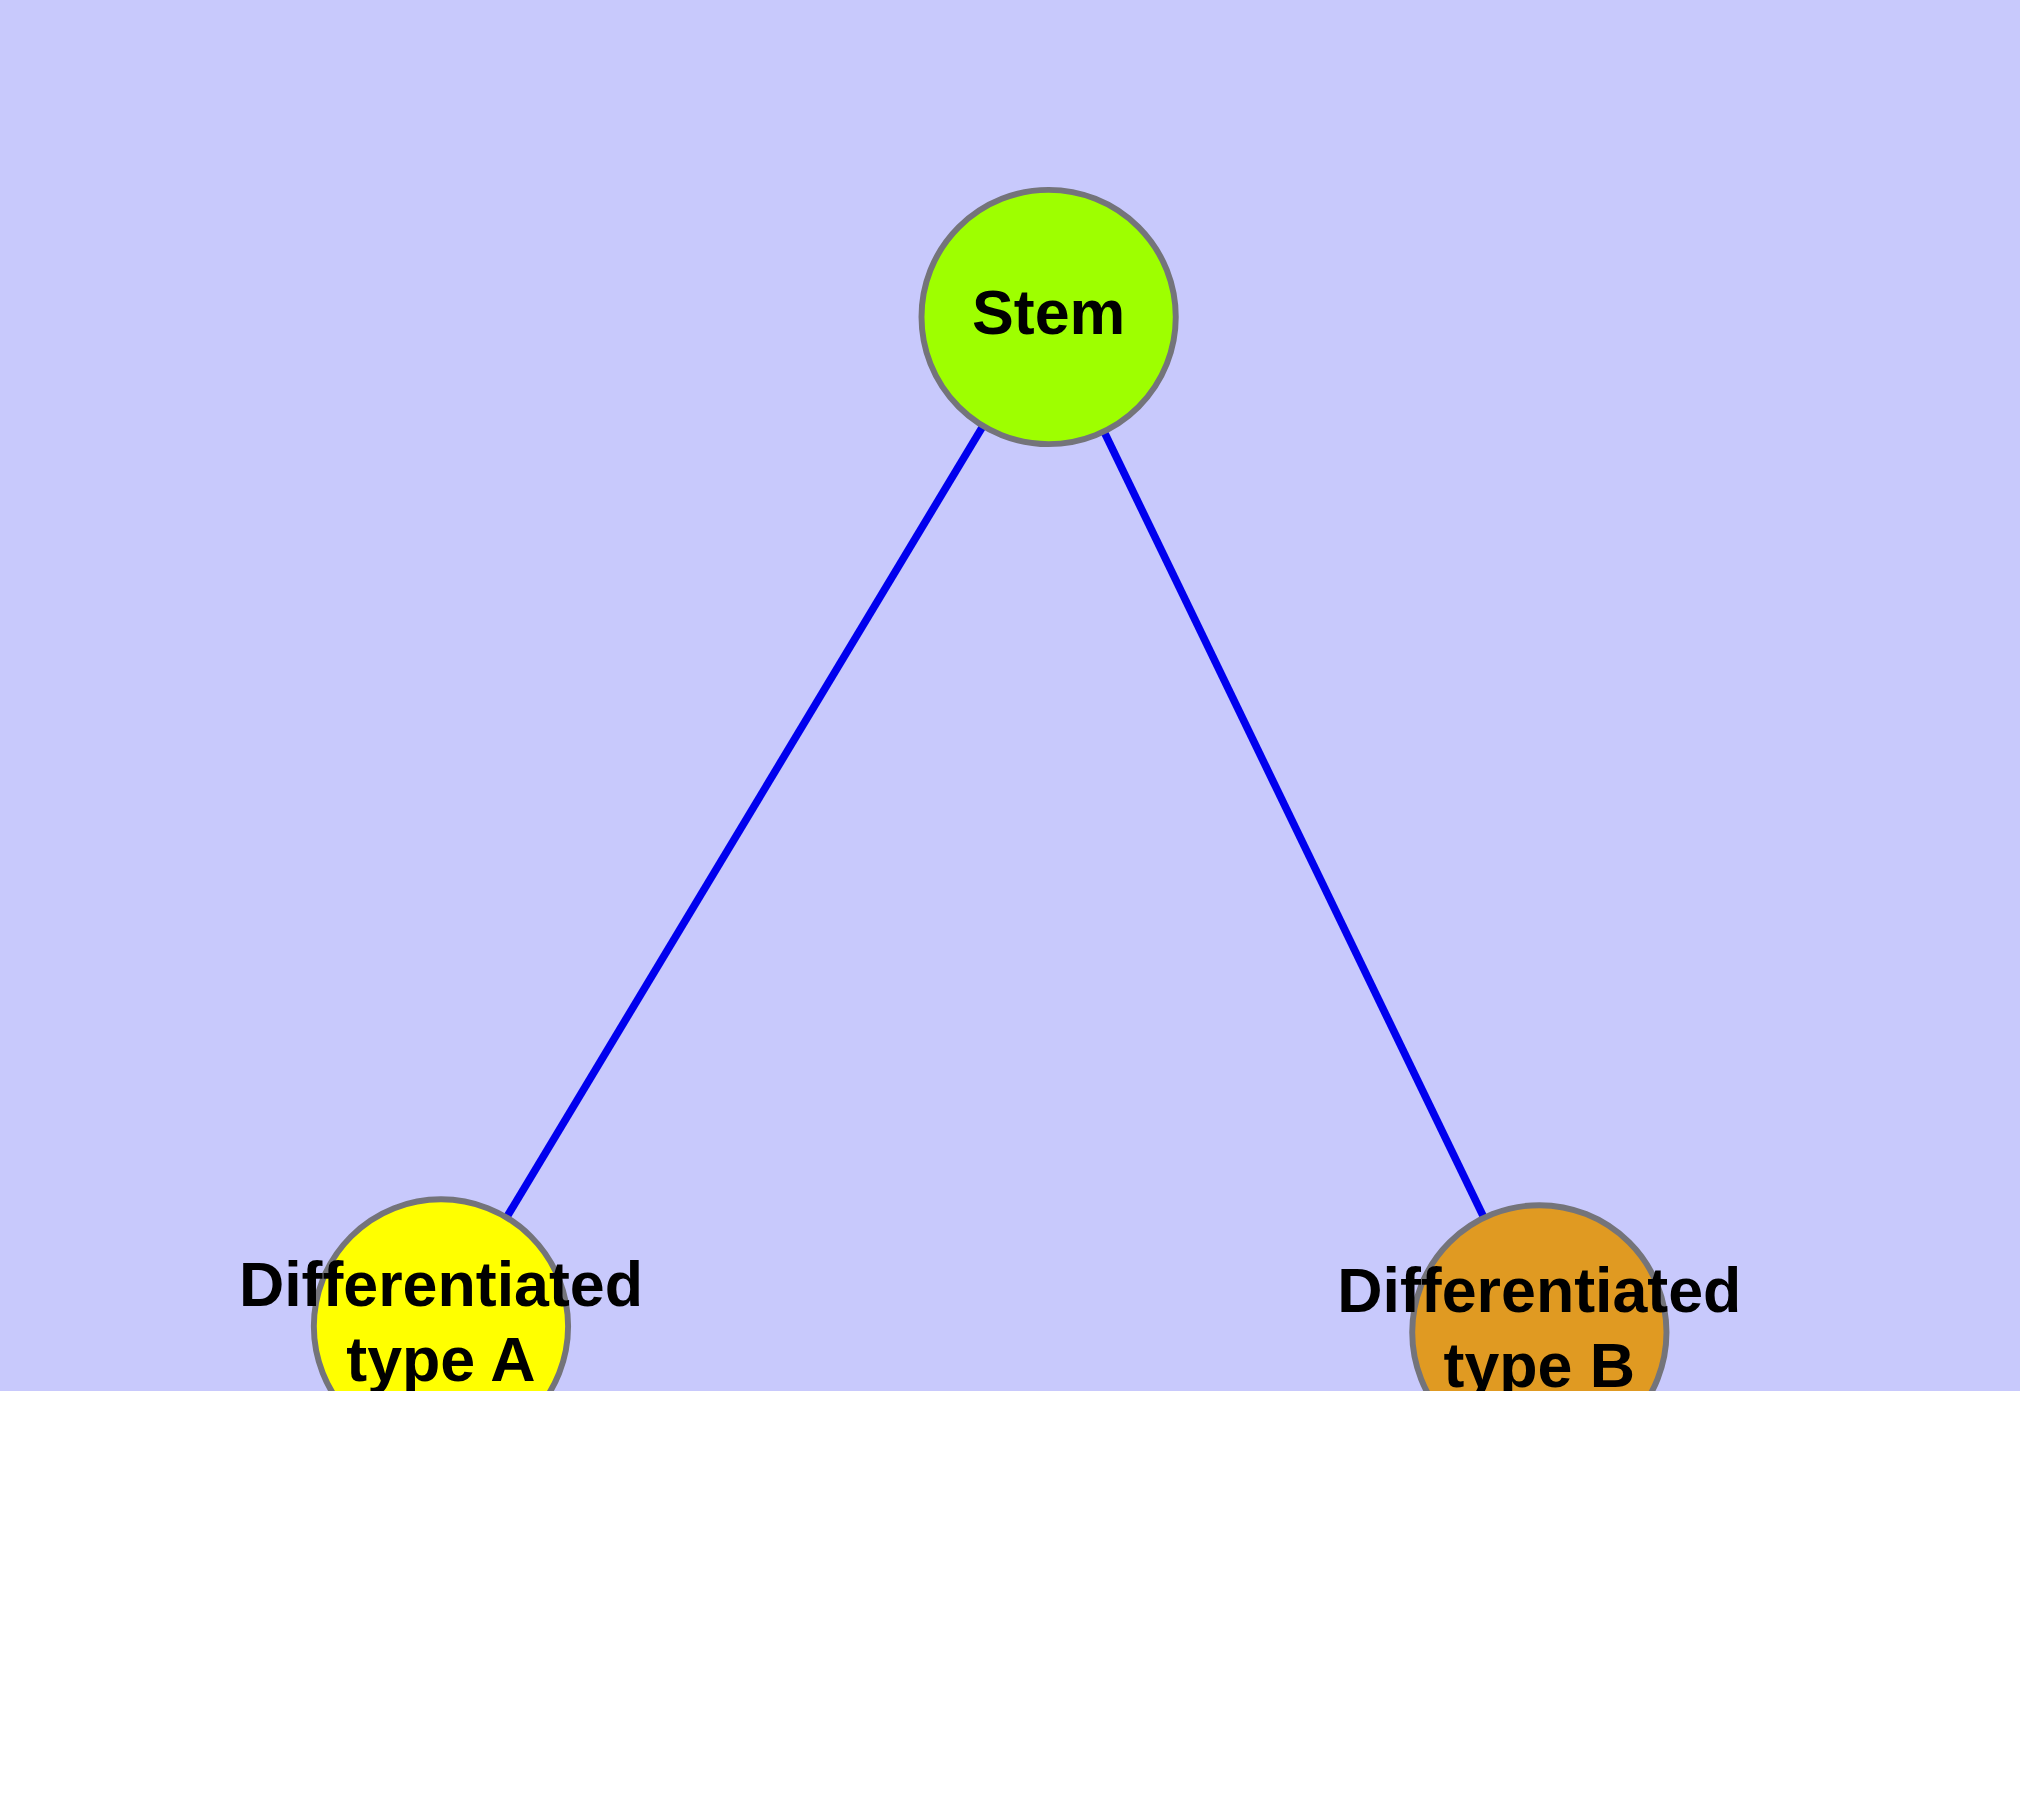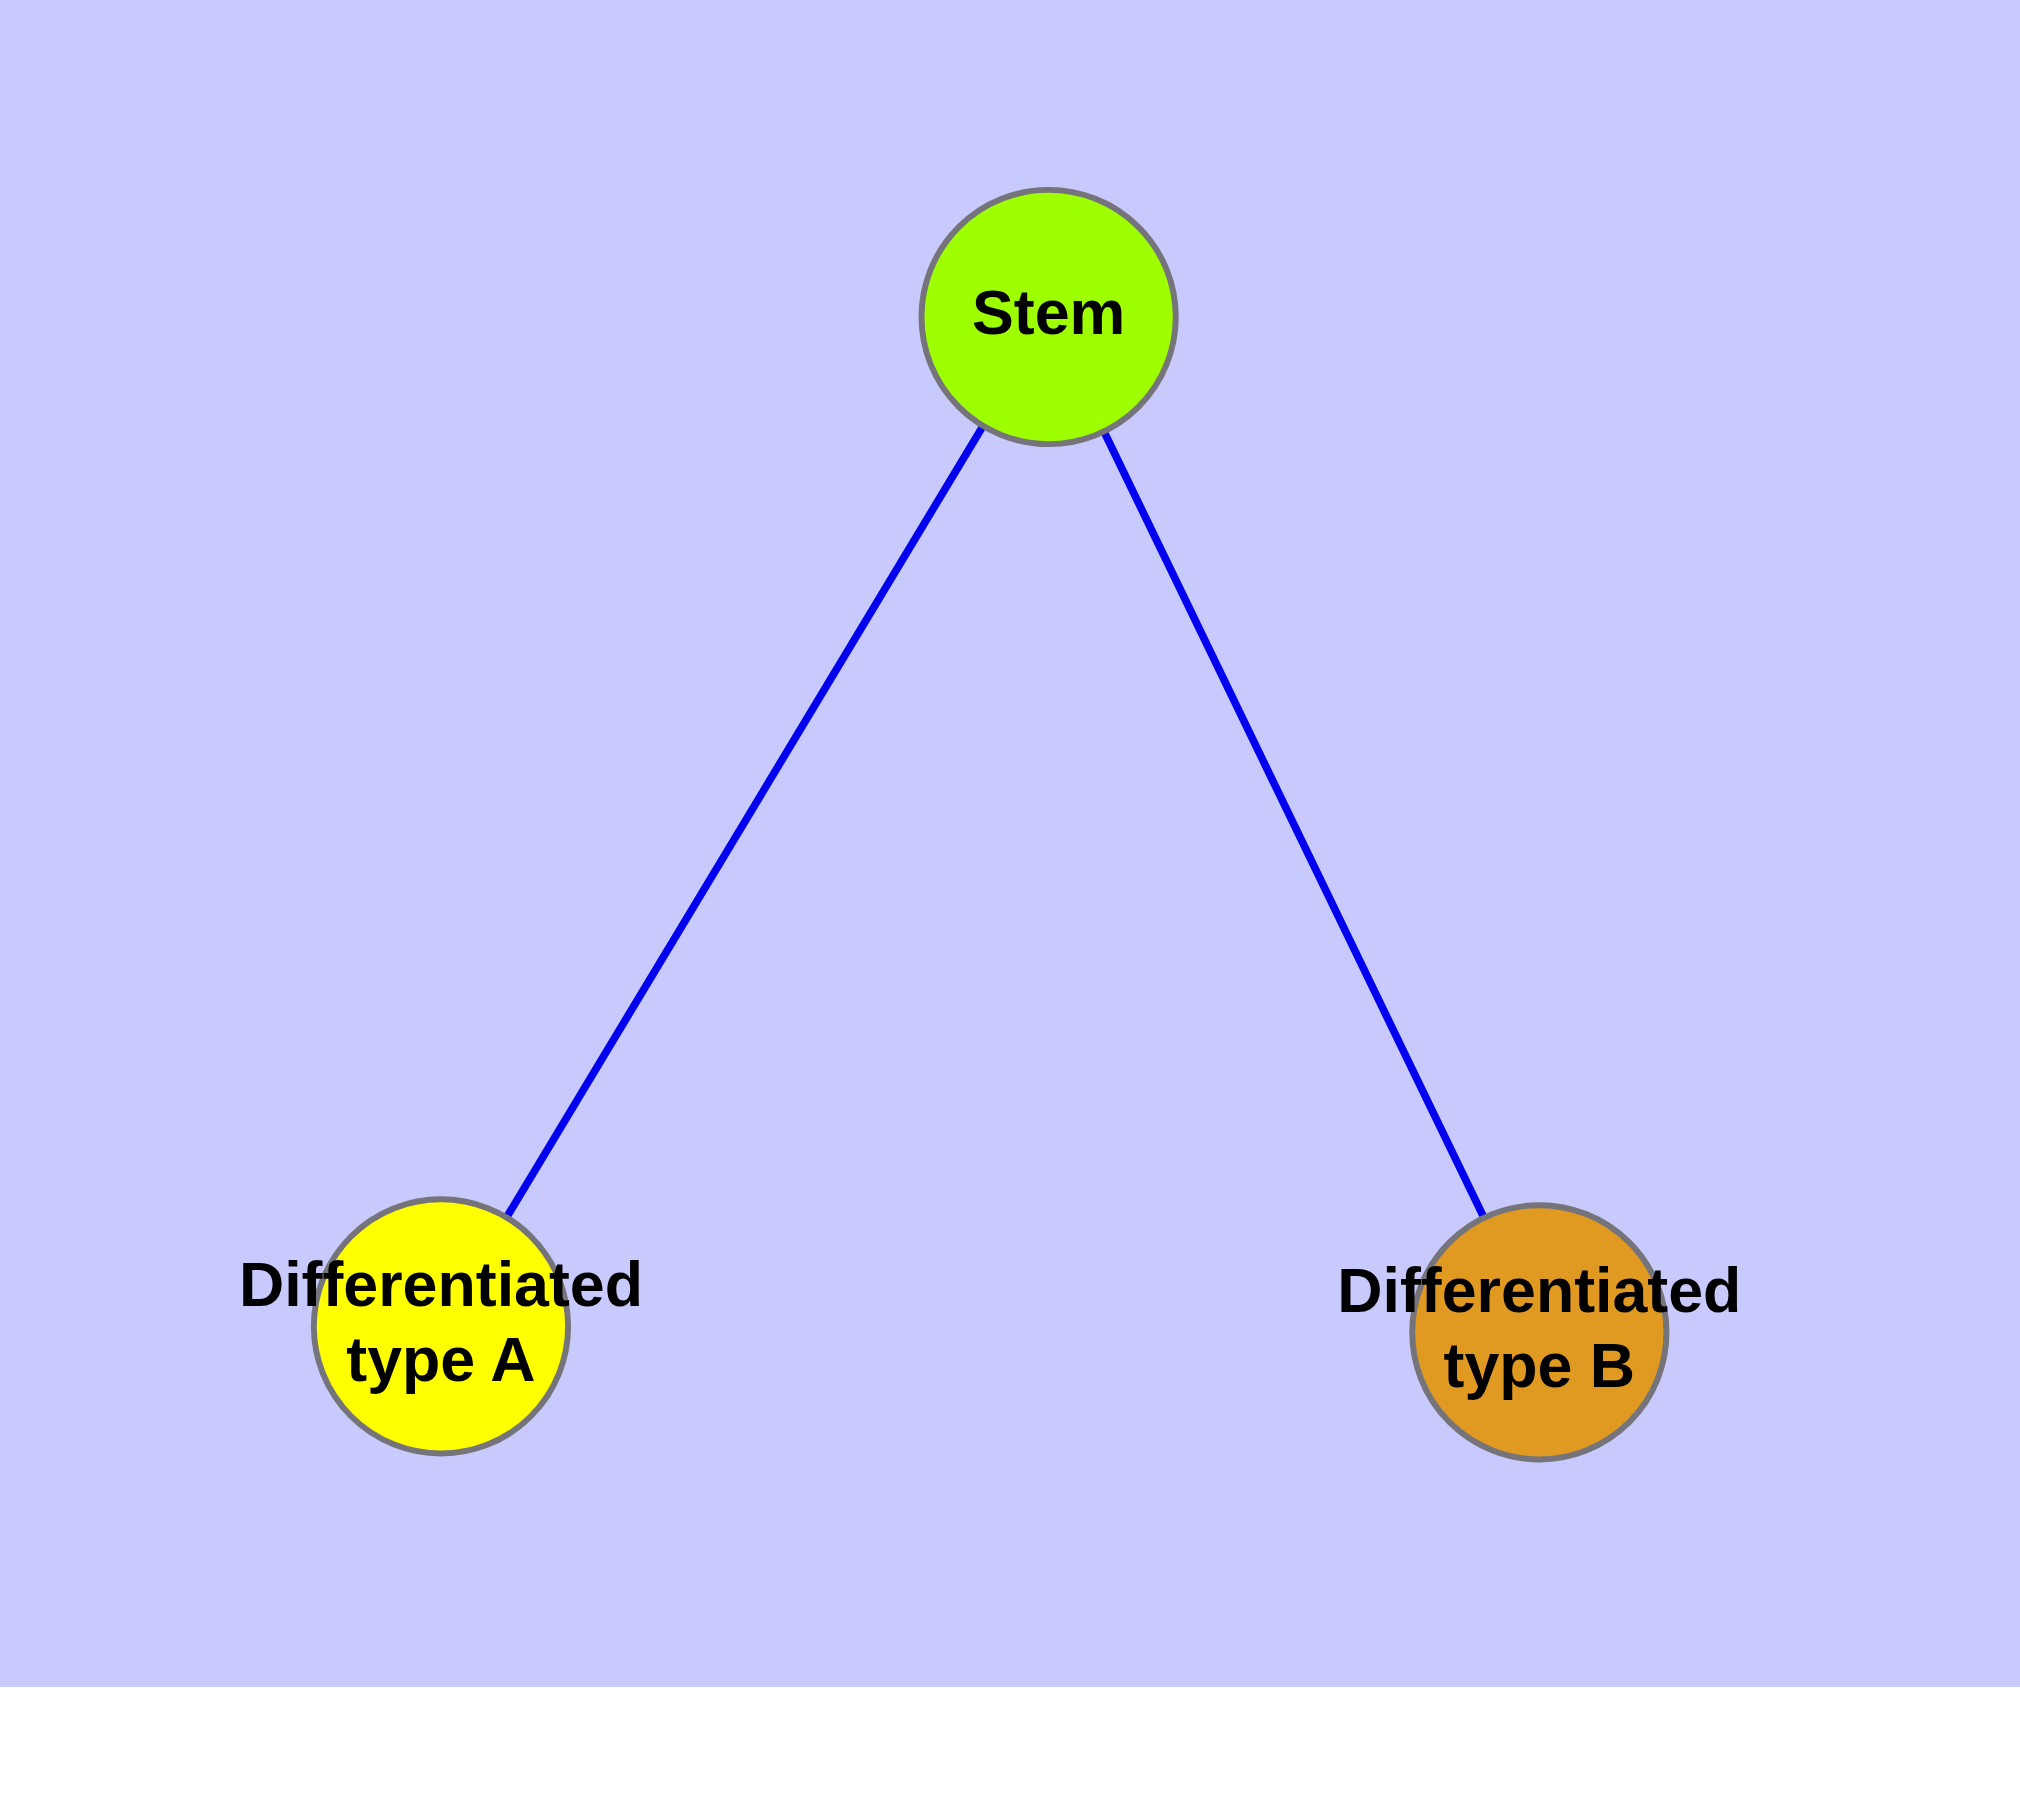--- a/index.html
+++ b/index.html
@@ -38,21 +38,21 @@
     font-weight: bold;
     fill: #000000;
     text-anchor: middle;
     dominant-baseline: middle;
     white-space: pre;
   }
 </style>
 </head>
 <body>
 
-<div id="stage" style="width: 2021px; height: 1687px;">
+<div id="stage" style="width: 2021px; height: 1391px;">
 
   <div id="canvas-bg" style="background: rgb(200, 201, 252);"></div>
 
   <svg id="graph-svg" viewBox="0 0 2384 2138" width="2021" height="1812">
 
     <g id="edge-layer">
         <line x1="1237" y1="374" x2="520" y2="1565" stroke="#0000ee" stroke-width="9" class="edge-line"></line>
         <line x1="1237" y1="374" x2="1816" y2="1572" stroke="#0000ee" stroke-width="9" class="edge-line"></line>
       </g>
     <g id="node-layer">

